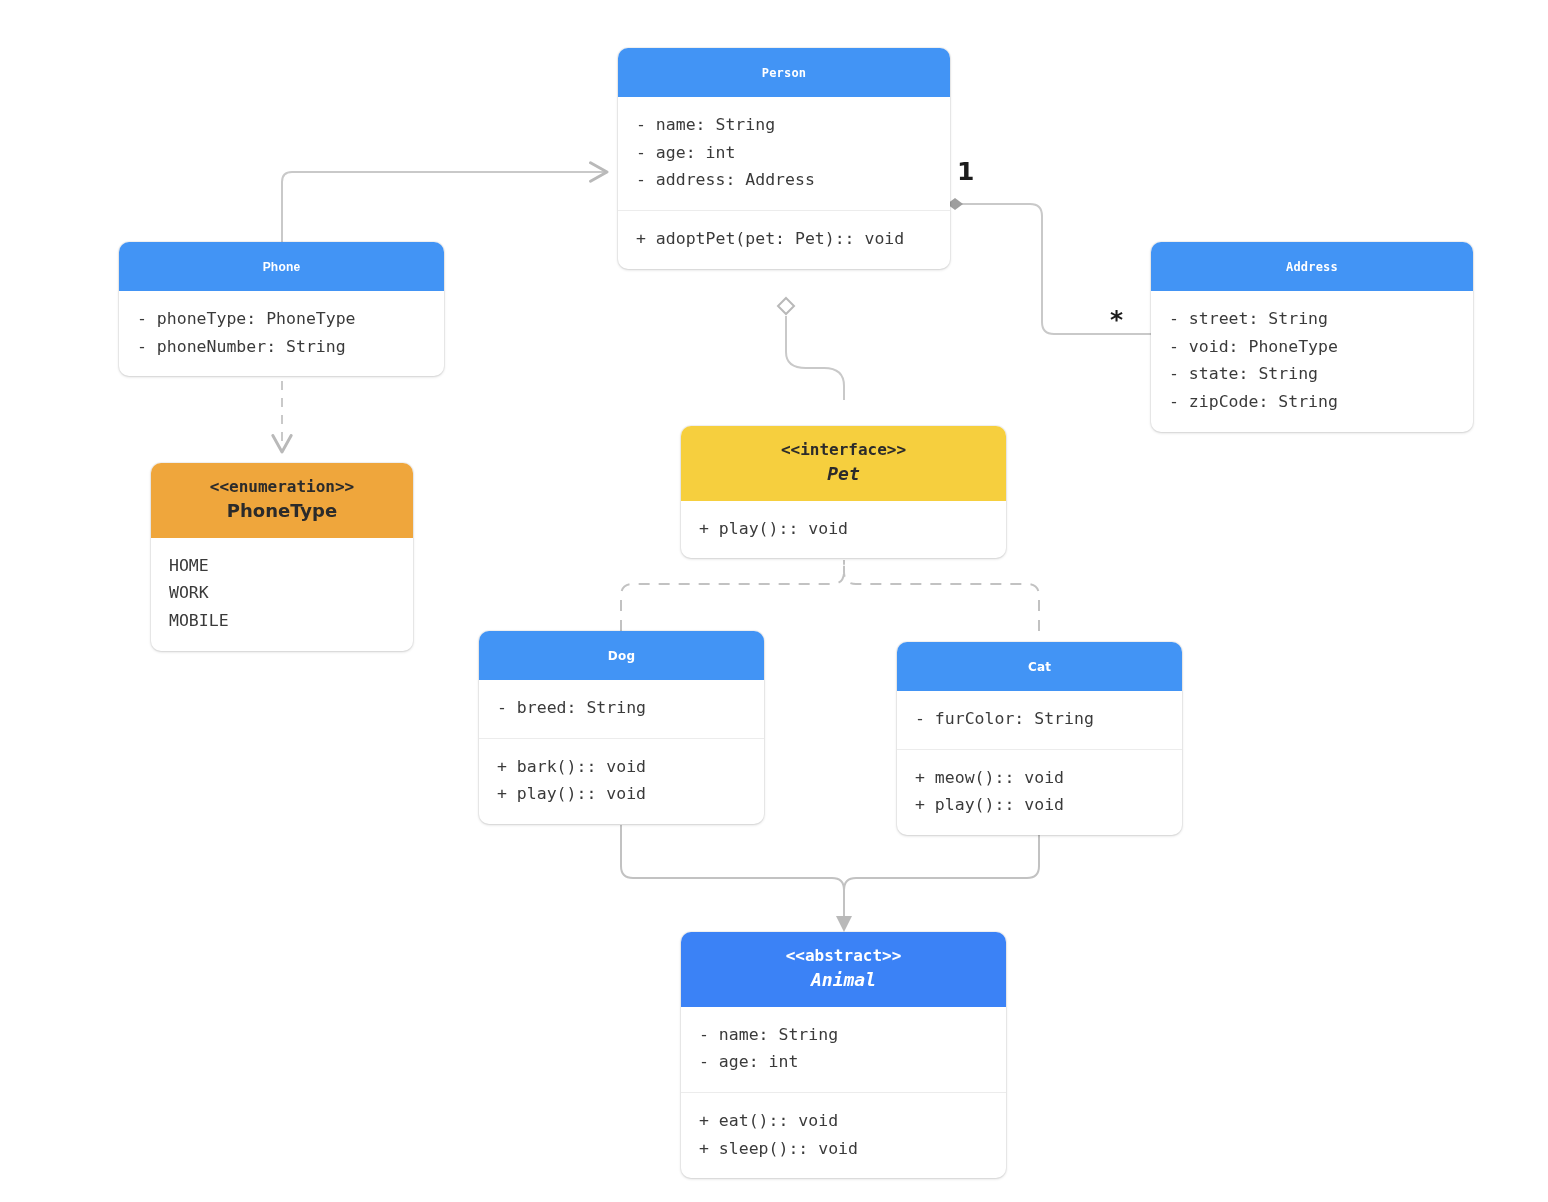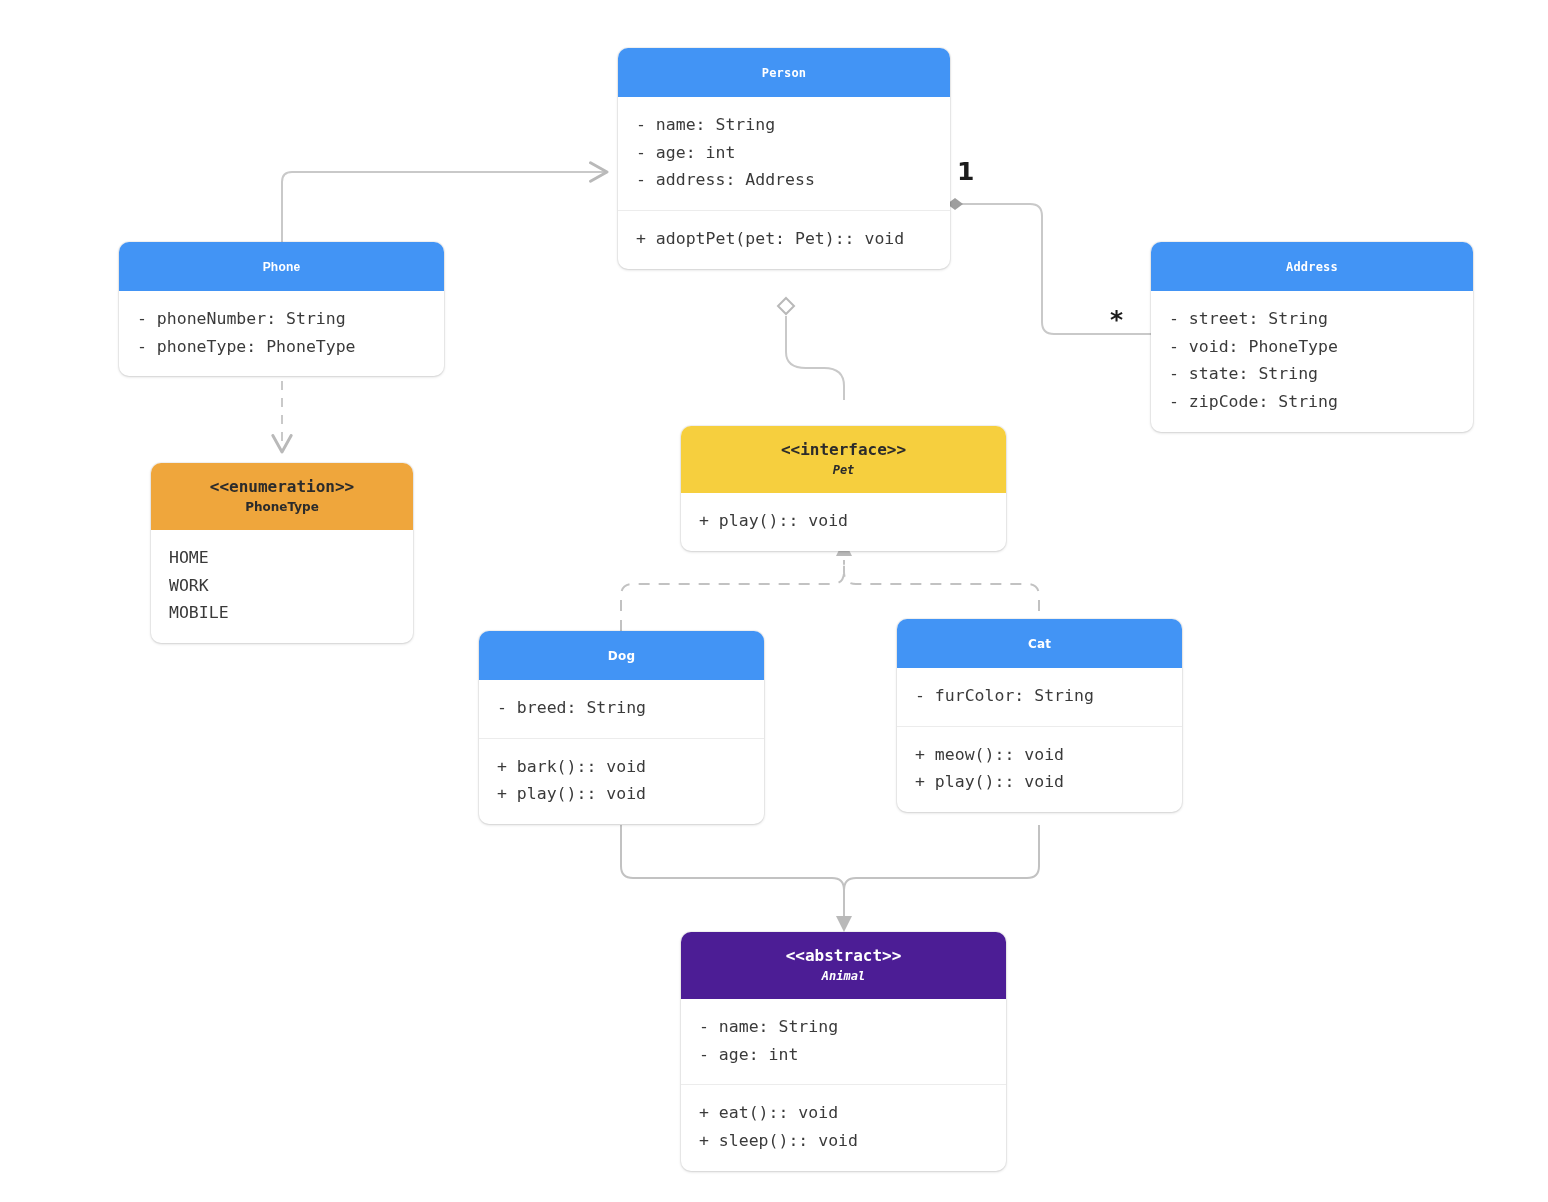--- a/index.html
+++ b/index.html
@@ -43,33 +43,33 @@
     letter-spacing: 0.2px;
   }
   .node-header .stereotype {
     font-family: "DejaVu Sans Mono", monospace;
     font-size: 16px;
     font-weight: bold;
     display: block;
   }
   .node-header .stereo-name {
     font-family: "DejaVu Sans", sans-serif;
-    font-size: 12px;
+    font-size: 18px;
     font-weight: bold;
     display: block;
     margin-top: 3px;
   }
   .node-header .stereo-name.italic {
     font-style: italic;
     font-family: "DejaVu Sans Mono", monospace;
   }
   .hdr-blue   { background: #4294f5; }
   .hdr-orange { background: #efa63c; color: #2e2e2e; }
   .hdr-yellow { background: #f6cf3e; color: #2e2e2e; }
-  .hdr-purple { background: #4c1d95; }
+  .hdr-purple { background: #3b82f6; }
   .hdr-orange .stereotype, .hdr-orange .stereo-name,
   .hdr-yellow .stereotype, .hdr-yellow .stereo-name { color: #2b2b2b; }
   .section {
     padding: 14px 18px 16px 18px;
   }
   .section + .section {
     border-top: 1px solid #ececec;
   }
   .member {
     font-family: "DejaVu Sans Mono", monospace;
@@ -141,22 +141,22 @@
     <div class="section">
       <div class="member">+ adoptPet(pet: Pet):: void</div>
     </div>
   </div>
 
   <div class="node" style="left:119px; top:242px; width:325px;">
     <div class="node-header hdr-blue">
       <span class="title" style="font-family:Liberation Sans, sans-serif;text-align:right;">Phone</span>
     </div>
     <div class="section">
+      <div class="member">- phoneType: PhoneType</div>
       <div class="member">- phoneNumber: String</div>
-      <div class="member">- phoneType: PhoneType</div>
     </div>
   </div>
 
   <div class="node" style="left:151px; top:463px; width:262px;">
     <div class="node-header hdr-orange">
       <span class="stereotype">&lt;&lt;enumeration&gt;&gt;</span>
       <span class="stereo-name">PhoneType</span>
     </div>
     <div class="section">
       <div class="member">HOME</div>
@@ -193,21 +193,21 @@
     </div>
     <div class="section">
       <div class="member">- breed: String</div>
     </div>
     <div class="section">
       <div class="member">+ bark():: void</div>
       <div class="member">+ play():: void</div>
     </div>
   </div>
 
-  <div class="node" style="left:897px; top:619px; width:285px;">
+  <div class="node" style="left:897px; top:642px; width:285px;">
     <div class="node-header hdr-blue">
       <span class="title" style="font-family:'DejaVu Sans',sans-serif;">Cat</span>
     </div>
     <div class="section">
       <div class="member">- furColor: String</div>
     </div>
     <div class="section">
       <div class="member">+ meow():: void</div>
       <div class="member">+ play():: void</div>
     </div>

